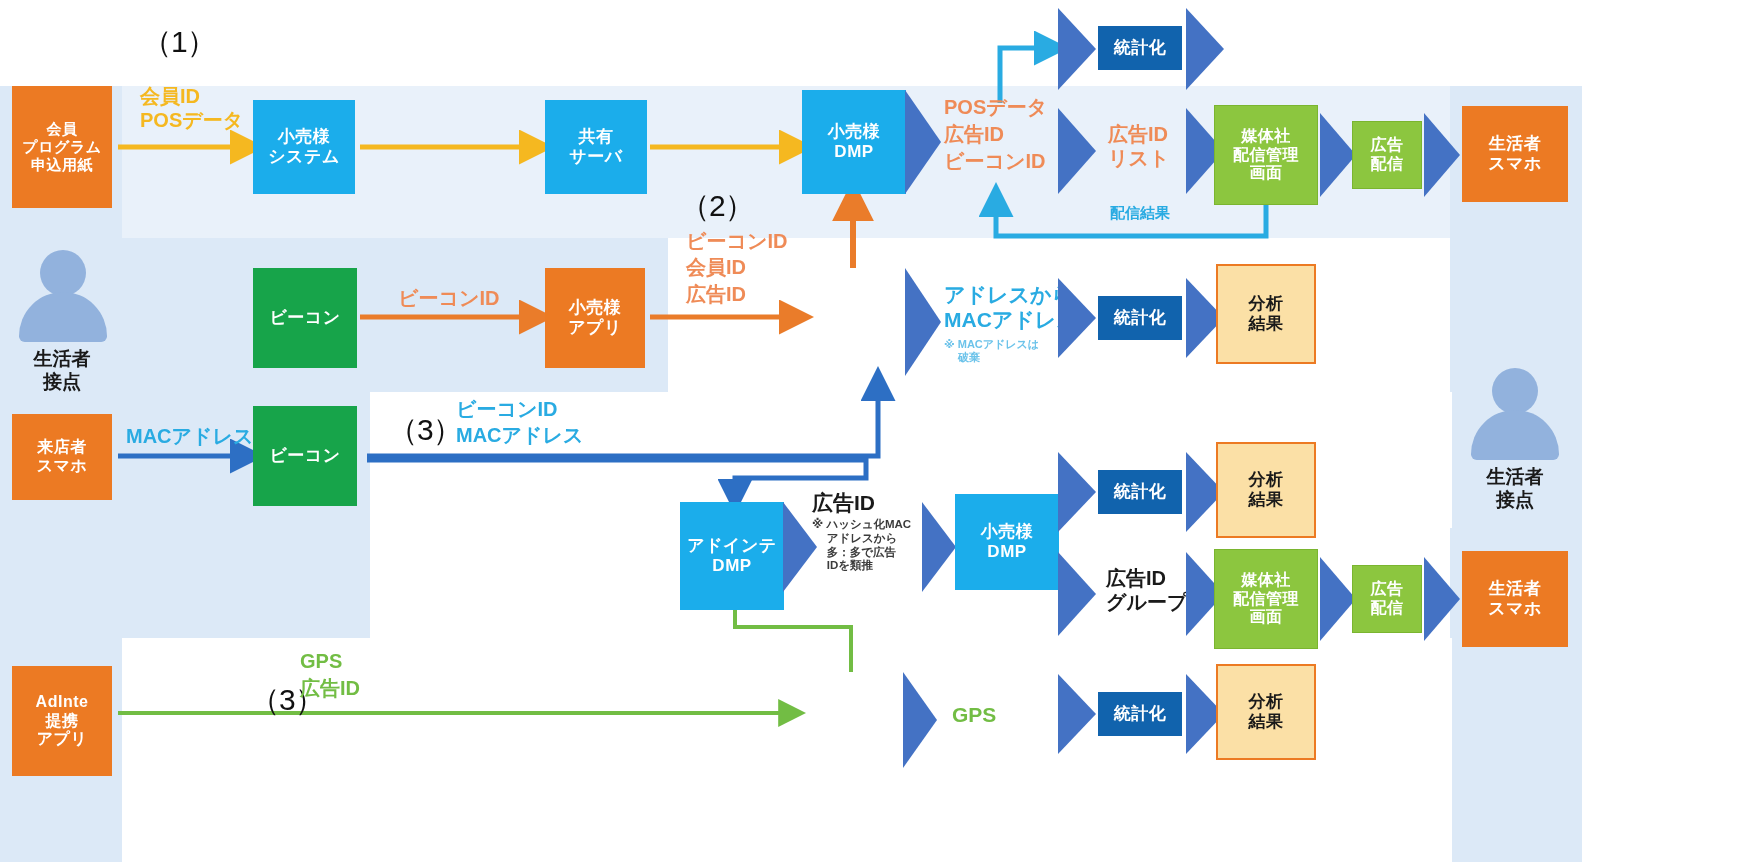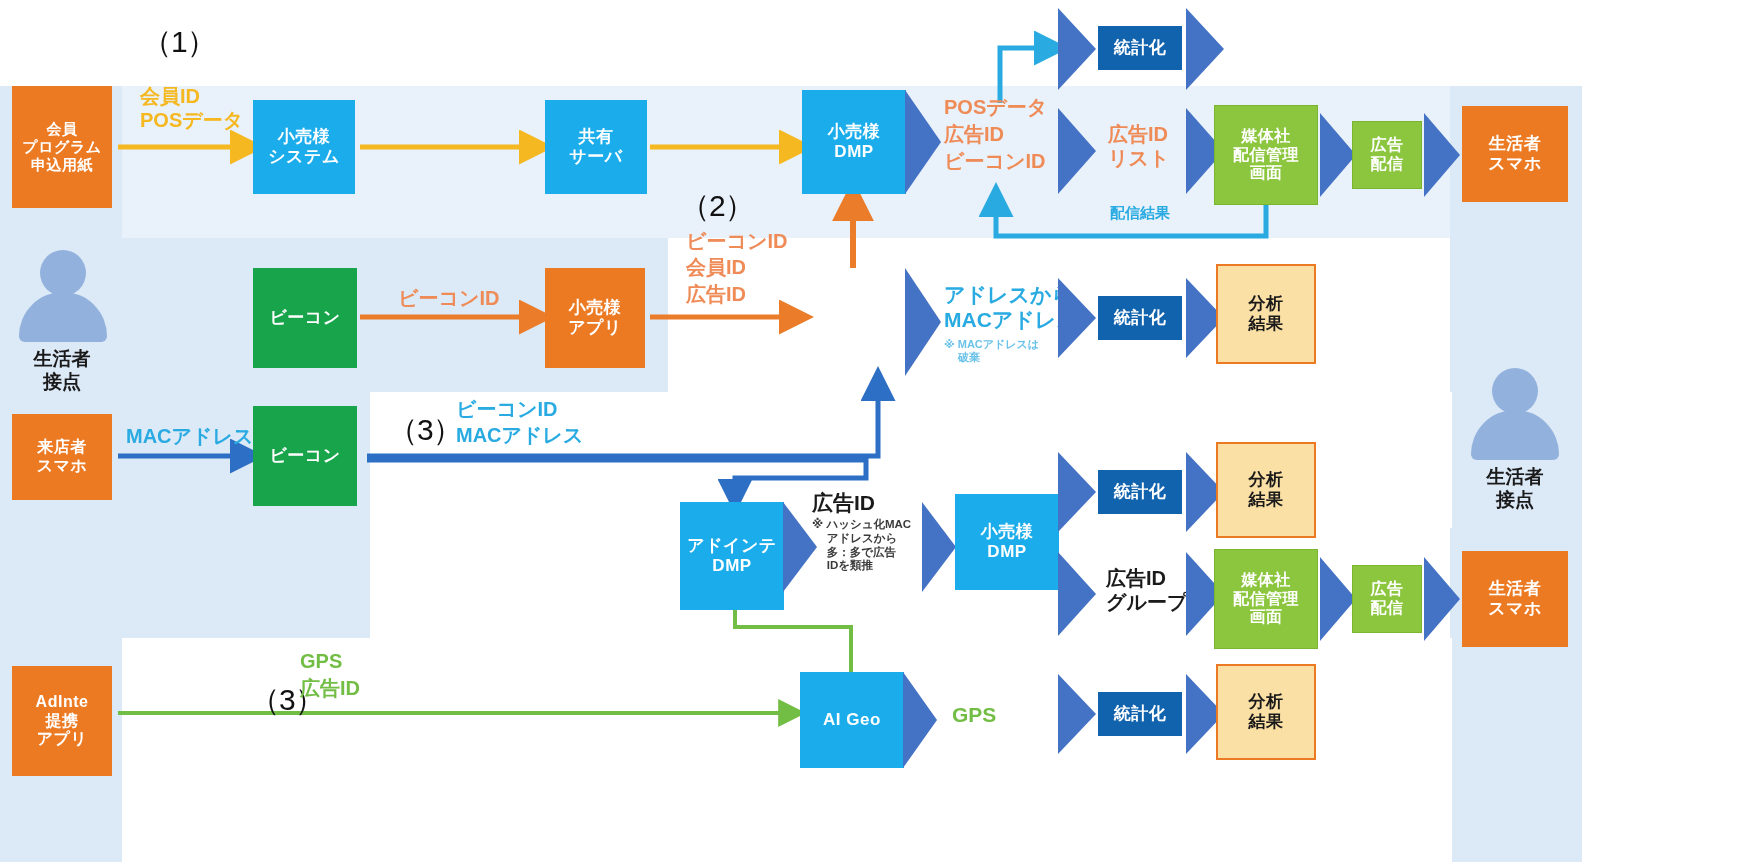--- a/index.html
+++ b/index.html
@@ -358,23 +358,20 @@
   </div>
   <div class="abs box b-orange" style="left:1462px;top:551px;width:106px;height:96px;font-size:17px;">
     <span>
         <span style="display:block">生活者</span>
         <span style="display:block">スマホ</span>
       </span>
   </div>
 
   <div class="lbl t-green" style="left:300px;top:648px;font-size:20px;line-height:1.35;"><span style="display:block">GPS</span><span style="display:block">広告ID</span></div>
 
-  <div class="abs box b-blue" style="left:800px;top:672px;width:104px;height:96px;font-size:17px;">
-    <span>AI Geo</span>
-  </div>
   <div class="chev" style="left:903px;top:672px;">
     <svg width="34" height="96" viewBox="0 0 34 96">
         <path d="M0,0 L34,48 L0,96 Z" fill="#4472c4"></path>
       </svg>
   </div>
   <div class="lbl t-green" style="left:952px;top:702px;font-size:21px;">GPS</div>
 
   <div class="chev" style="left:1058px;top:674px;">
     <svg width="38" height="80" viewBox="0 0 38 80">
         <path d="M0,0 L38,40 L0,80 Z" fill="#4472c4"></path>

